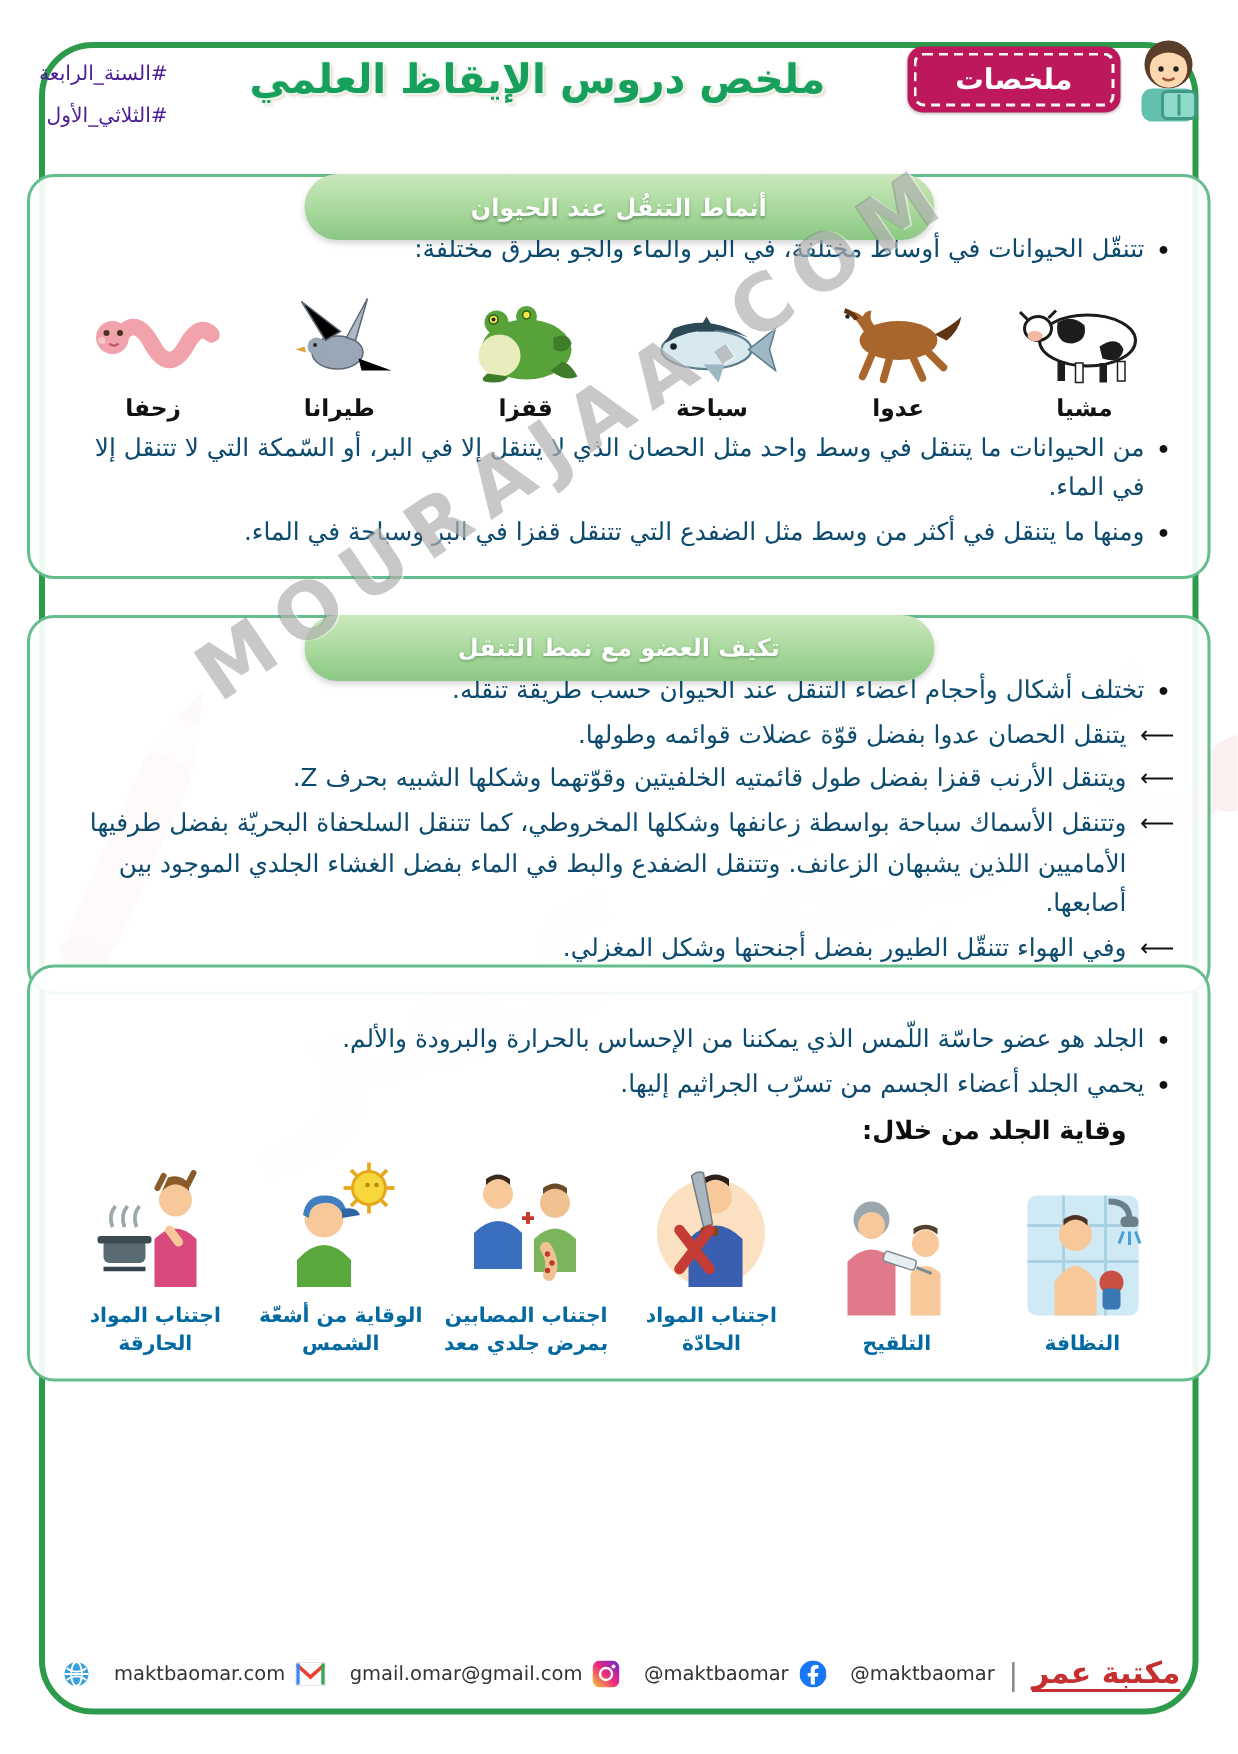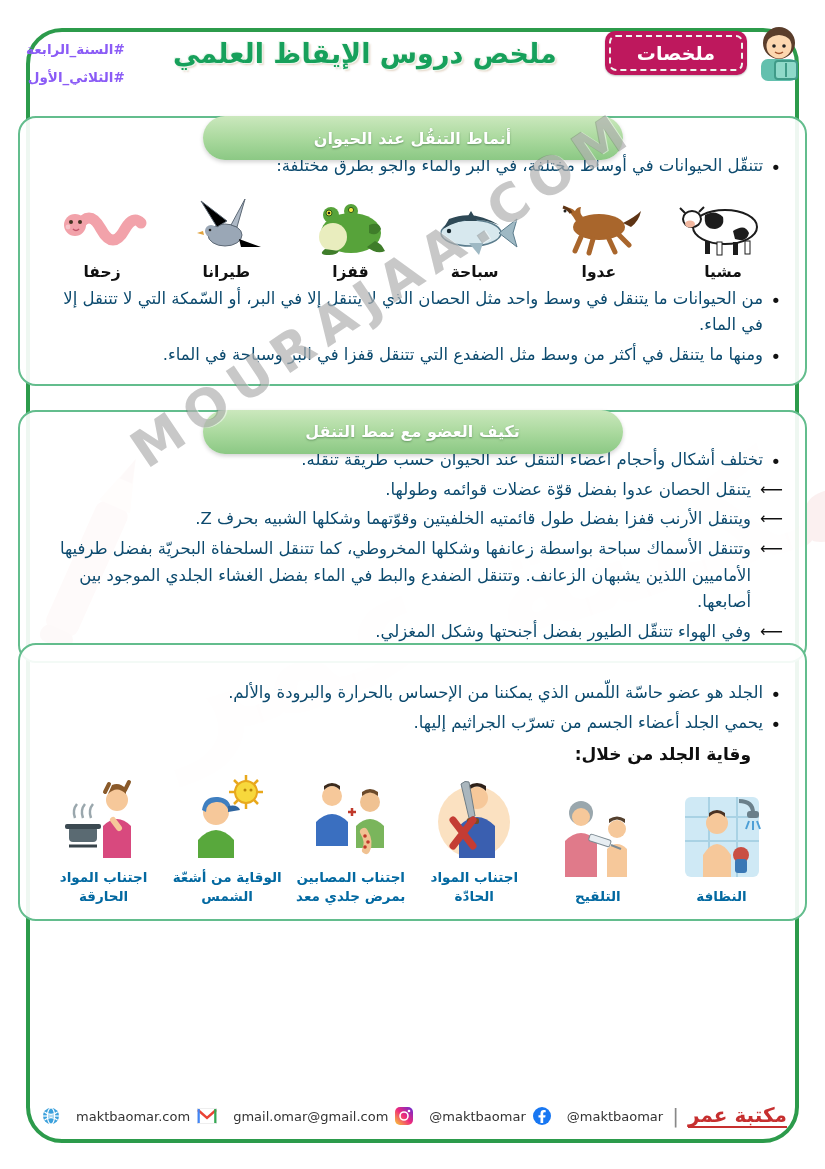--- a/index.html
+++ b/index.html
@@ -9,21 +9,21 @@
   }
   .frame{
     position:absolute;left:26px;top:28px;right:26px;bottom:26px;
     border:4px solid #2c9b4b;border-radius:36px;background:#fff;
   }
   
   .header{
     position:relative;display:flex;align-items:center;justify-content:space-between;
     padding:14px 18px 0 26px;height:78px;direction:ltr;z-index:3;
   }
-  .hashtags{color:#8b5cf6;font-weight:bold;font-size:13.5px;line-height:2.1;direction:rtl;text-align:right;margin-top:20px;}
+  .hashtags{color:#4c1d95;font-weight:normal;font-size:13.5px;line-height:2.1;direction:rtl;text-align:right;margin-top:20px;}
   .doc-title{
     color:#17a05b;font-size:27px;font-weight:bold;direction:rtl;
     text-shadow:1px 1px 0 #eaf6ec,-1px -1px 0 #eaf6ec,2px 2px 2px rgba(150,90,30,.25);
   }
   .badge-wrap{display:flex;align-items:center;gap:2px;}
   .badge{background:#be185d;border-radius:10px;padding:4px;box-shadow:0 1px 2px rgba(0,0,0,.25);}
   .badge-inner{
     border:2px dashed #eef8ef;border-radius:7px;padding:5px 26px;
     color:#fff;font-weight:bold;font-size:19px;direction:rtl;white-space:nowrap;
   }

